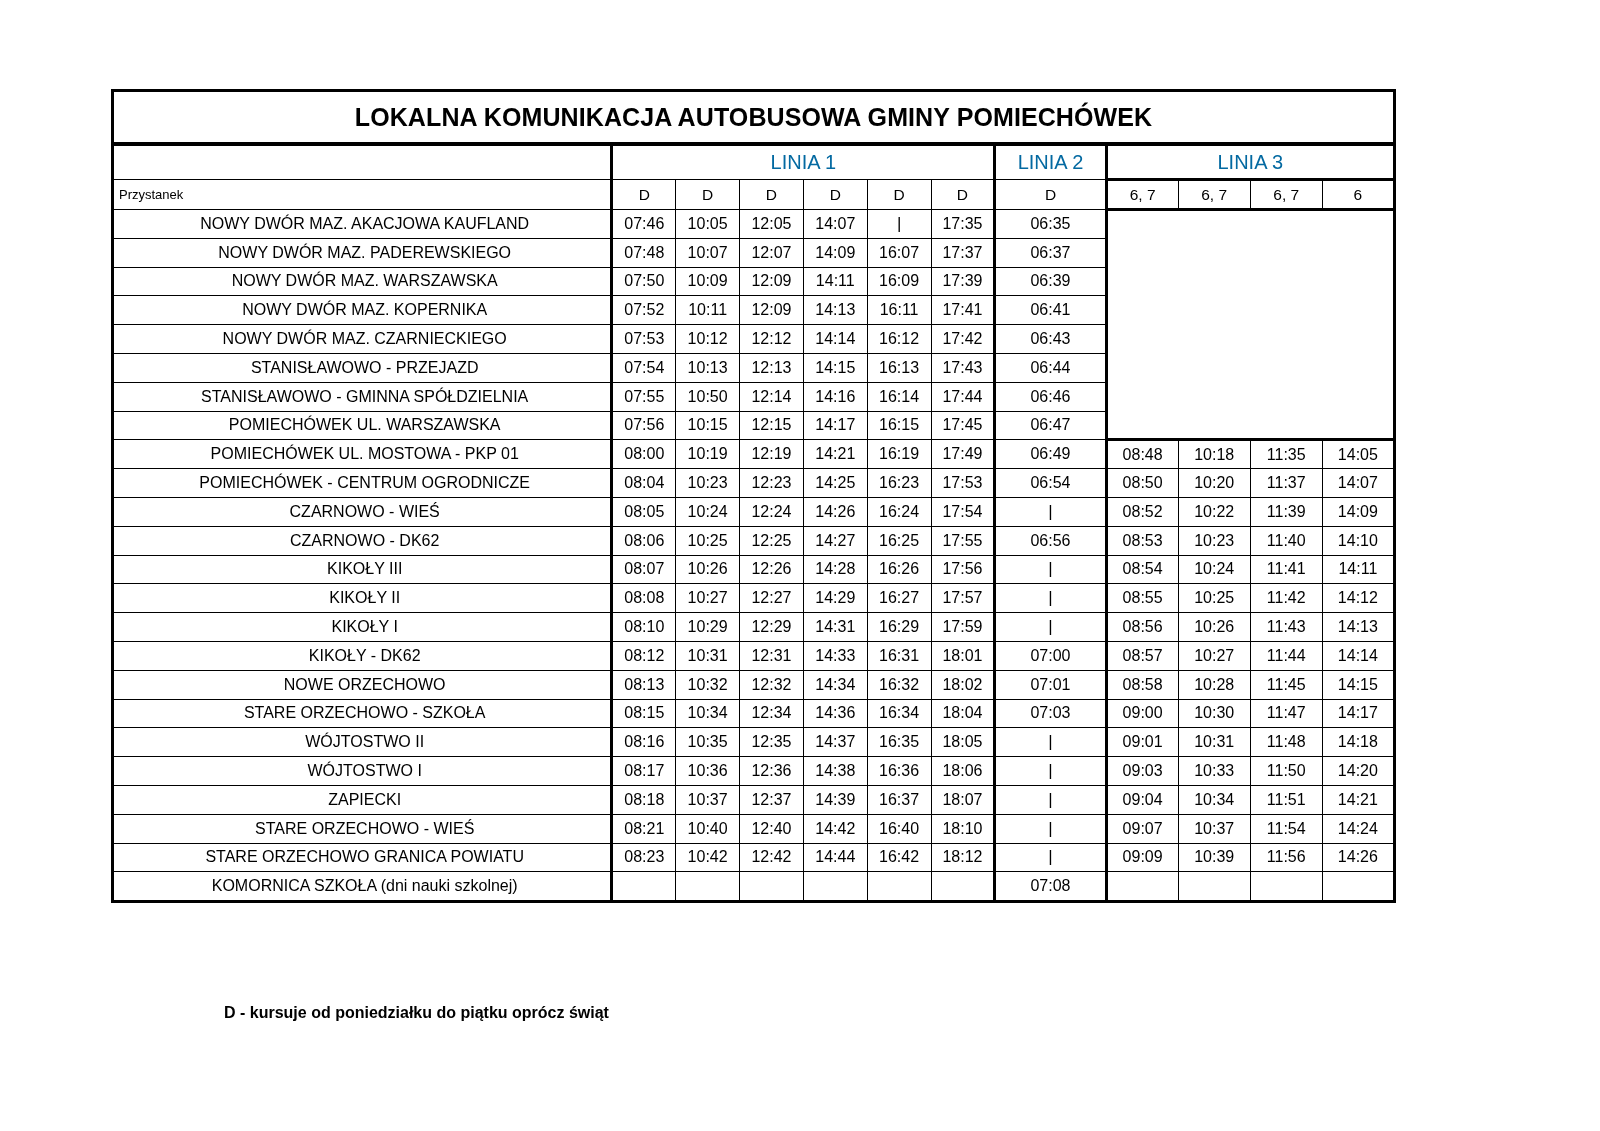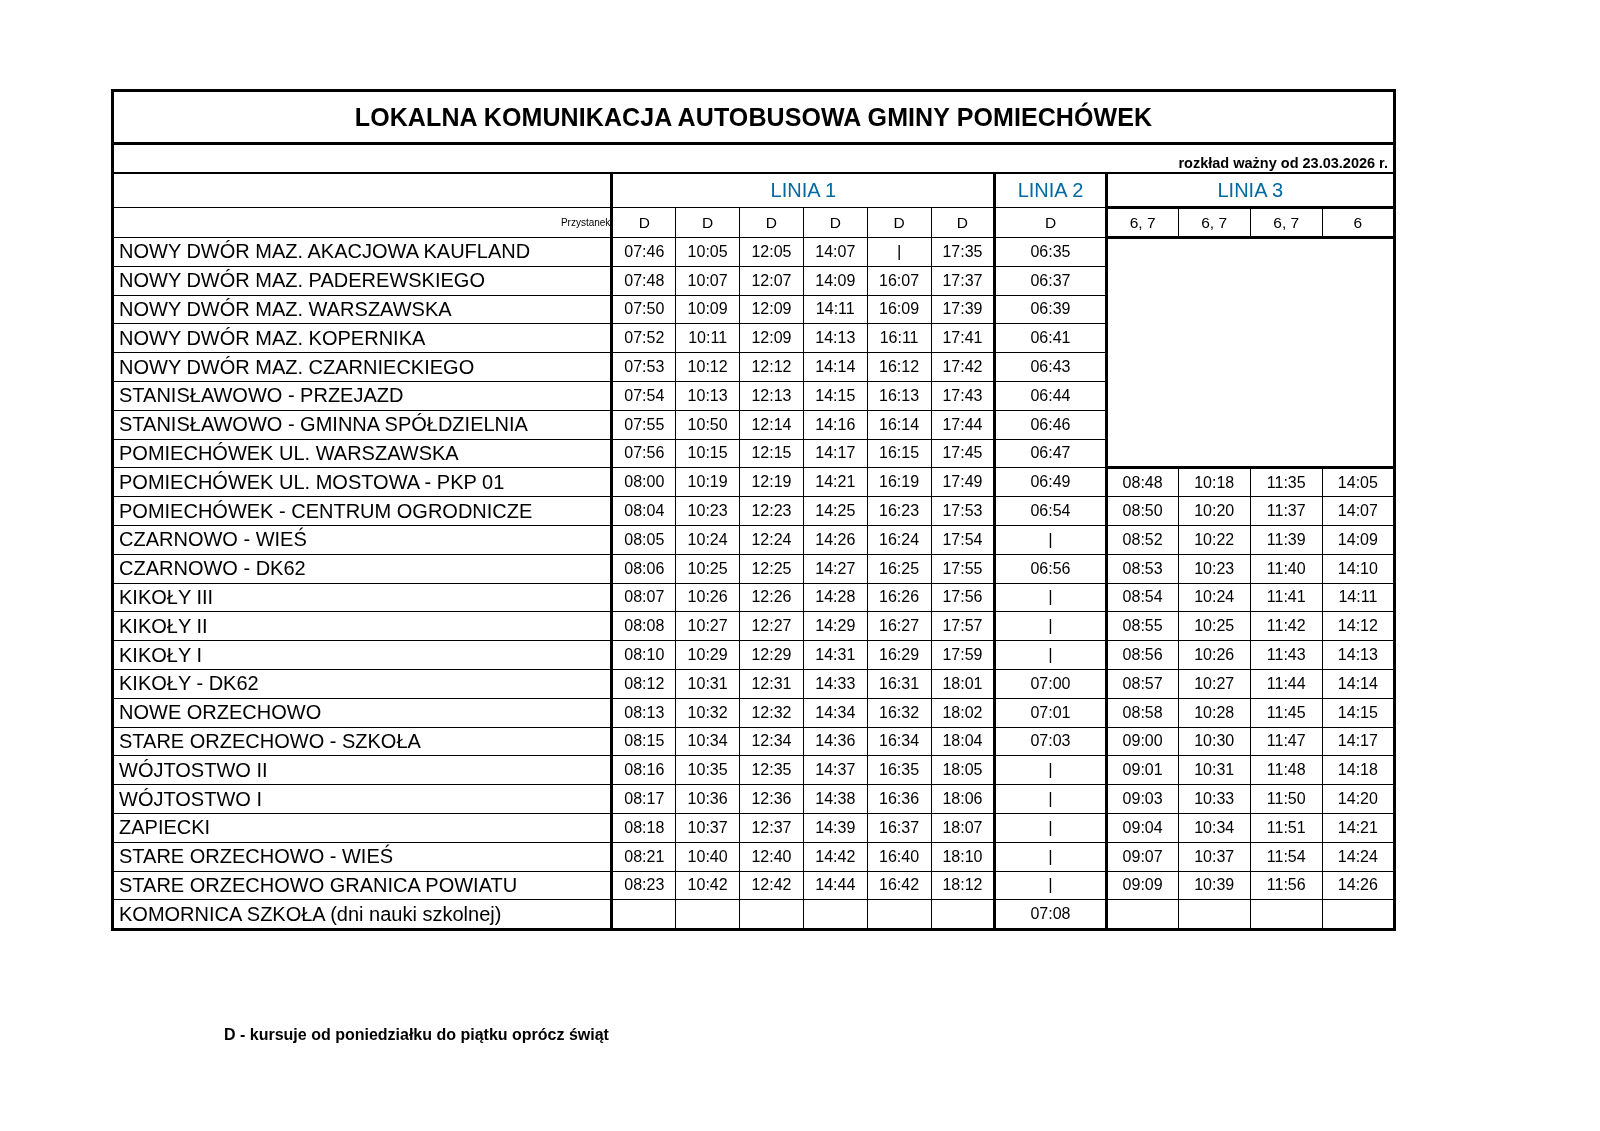--- a/index.html
+++ b/index.html
@@ -104,71 +104,68 @@
 
   .row-head-day { height: 30px; }
   .day-label {
     font-weight: bold;
     font-size: 15.5px;
     text-align: center;
     vertical-align: middle;
   }
   .stop-header {
     font-weight: bold;
-    font-size: 10px;
-    text-align: right;
+    font-size: 13px;
+    text-align: left;
     vertical-align: middle;
     padding-left: 5px !important;
   }
 
   tr.data-row { height: 28.8px; }
   td.stop-name {
-    text-align: left;
+    text-align: center;
     padding-left: 5px !important;
     vertical-align: middle;
-    font-size: 20px;
+    font-size: 16px;
     white-space: nowrap;
   }
   td.time {
     text-align: center;
     vertical-align: middle;
     font-size: 16px;
     white-space: nowrap;
   }
   td.time.dash { font-size: 17px; }
 
   td.blank-block { background: #ffffff; }
 
   
   .legend {
     position: absolute;
     left: 113px;
-    top: 933px;
+    top: 911px;
     width: 800px;
   }
   .legend-line {
     font-size: 16px;
     font-weight: bold;
     line-height: 26px;
     white-space: nowrap;
   }
 </style>
 </head>
 <body>
 
 <div class="page">
   <div class="sheet">
 
     <div class="title-box">
       <div class="title-text">LOKALNA KOMUNIKACJA AUTOBUSOWA GMINY POMIECHÓWEK</div>
     </div>
 
-    <div class="valid-box">
-      <div class="valid-text">rozkład ważny od 23.03.2026 r.</div>
-    </div>
 
     <table class="tt">
       <colgroup>
         <col class="c-stop">
         <col class="c-t">
           <col class="c-t">
           <col class="c-t">
           <col class="c-t">
           <col class="c-t">
           <col class="c-t">

